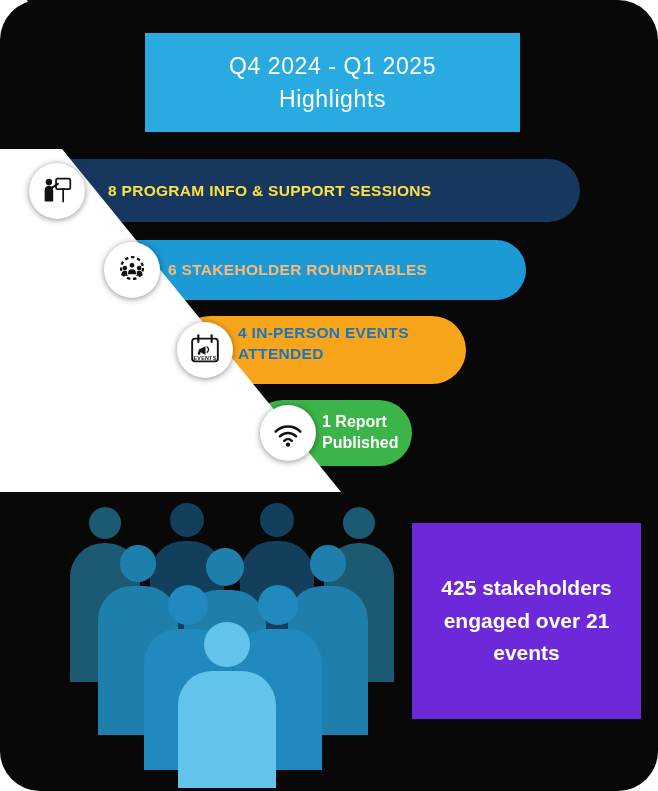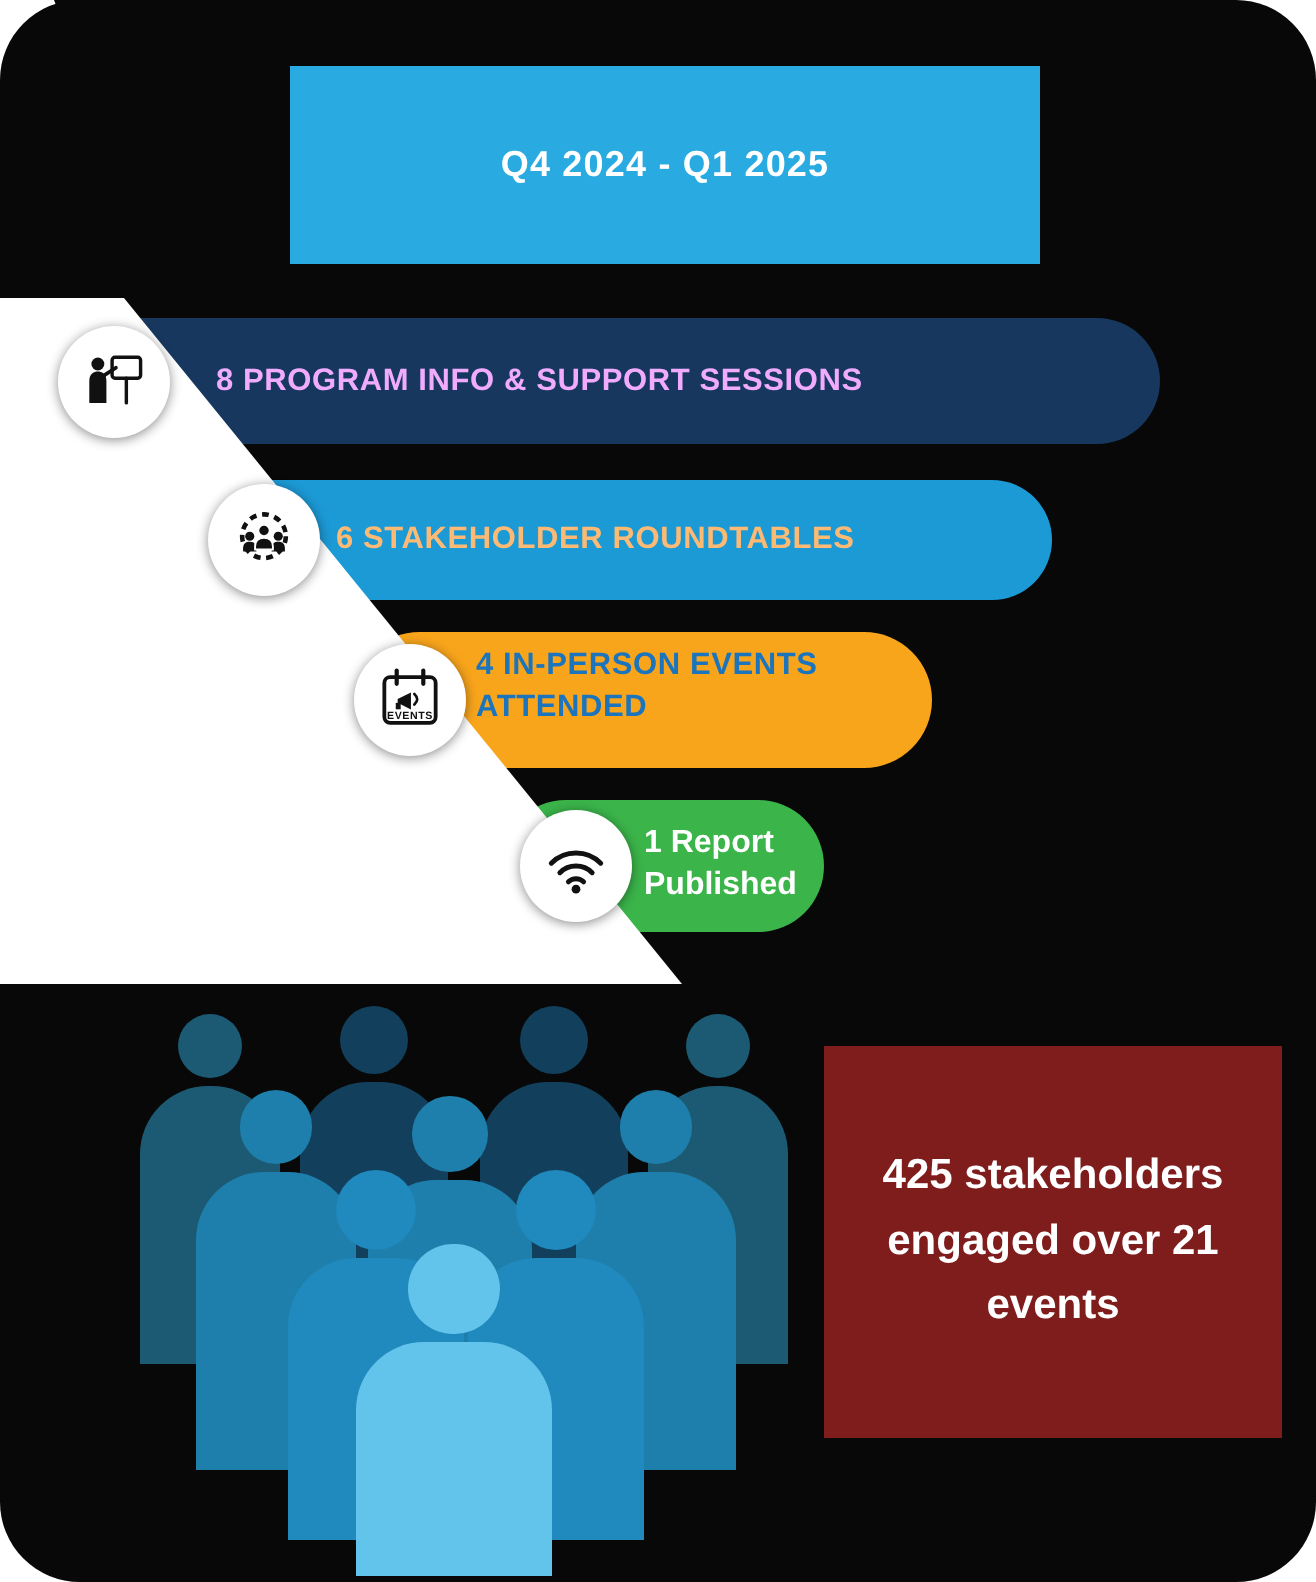--- a/index.html
+++ b/index.html
@@ -5,21 +5,21 @@
   * { margin:0; padding:0; box-sizing:border-box; }
   html,body { background:#ffffff; font-family:"Liberation Sans", sans-serif; }
   .canvas { position:relative; width:658px; height:791px; background:#080808; border-radius:40px; overflow:visible; }
 
   .corner-notch { position:absolute; left:27px; top:0; width:38px; height:27px; background:#080808;
     clip-path:polygon(0 0, 100% 0, 28% 100%); }
 
   
   .title-box { position:absolute; left:145px; top:33px; width:375px; height:99px;
     display:flex; align-items:center; justify-content:center; text-align:center; }
-  .title-lines { font-size:18px; font-weight:700; letter-spacing:.6px; line-height:1.42; }
+  .title-lines { font-size:23px; font-weight:400; letter-spacing:.6px; line-height:1.42; }
 
   
   .bar { position:absolute; border-radius:40px; }
   .bar1 { left:28px;  top:159px; width:552px; height:63px; }
   .bar2 { left:103px; top:240px; width:423px; height:60px; }
   .bar3 { left:176px; top:316px; width:290px; height:68px; }
   .bar4 { left:250px; top:400px; width:162px; height:66px; }
 
   
   .wedge { position:absolute; left:0; top:0; width:658px; height:791px; background:#ffffff;
@@ -54,31 +54,32 @@
 </head>
 <body>
 
 <div class="canvas">
 
   <div class="corner-notch"></div>
 
   <div class="title-box" style="background-color: rgb(41, 171, 226);">
     <div class="title-lines" style="color: rgb(255, 255, 255);">
       <div>Q4 2024 - Q1 2025</div>
+      <div>Highlights</div>
     </div>
   </div>
 
   <div class="bar bar1" style="background-color: rgb(23, 55, 94);"></div>
   <div class="bar bar2" style="background-color: rgb(28, 154, 214);"></div>
   <div class="bar bar3" style="background-color: rgb(249, 165, 28);"></div>
   <div class="bar bar4" style="background-color: rgb(59, 181, 74);"></div>
 
   <div class="wedge"></div>
 
-  <div class="bar-label lab1" style="color: #f0abfc;">8 PROGRAM INFO &amp; SUPPORT SESSIONS</div>
+  <div class="bar-label lab1" style="color: #fde047;">8 PROGRAM INFO &amp; SUPPORT SESSIONS</div>
   <div class="bar-label lab2" style="color: #fdba74;">6 STAKEHOLDER ROUNDTABLES</div>
   <div class="bar-label lab3" style="color: rgb(28, 117, 188);">4 IN-PERSON EVENTS ATTENDED</div>
   <div class="bar-label lab4" style="color: rgb(255, 255, 255);">1 Report Published</div>
 
   <div class="icon-circle ic1">
     <svg viewBox="0 0 40 40">
       <rect x="19" y="7" width="15" height="11" rx="1.5" fill="none" stroke="#111" stroke-width="1.8"></rect>
       <line x1="26.5" y1="18" x2="26.5" y2="31" stroke="#111" stroke-width="1.8" stroke-linecap="round"></line>
       <circle cx="11.5" cy="10.5" r="3.4" fill="#111"></circle>
       <path d="M7,31 V19.5 C7,15.5 9.5,14.5 11.5,14.5 C13.5,14.5 16,15.5 16,19.5 V31 Z" fill="#111"></path>
@@ -153,17 +154,17 @@
   </div>
   <div class="person" style="left: 234px; top: 585px; width: 88px; height: 185px; color: rgb(32, 137, 189);">
     <div class="head"></div>
       <div class="torso"></div>
   </div>
   <div class="person" style="left: 178px; top: 622px; width: 98px; height: 166px; color: rgb(98, 196, 234);">
     <div class="head"></div>
       <div class="torso"></div>
   </div>
 
-  <div class="stat-box" style="background-color: #7f1d1d;">
+  <div class="stat-box" style="background-color: #6d28d9;">
     <div class="stat-text" style="color: rgb(255, 255, 255);">425 stakeholders engaged over 21 events</div>
   </div>
 
 </div>
 
 </body></html>

